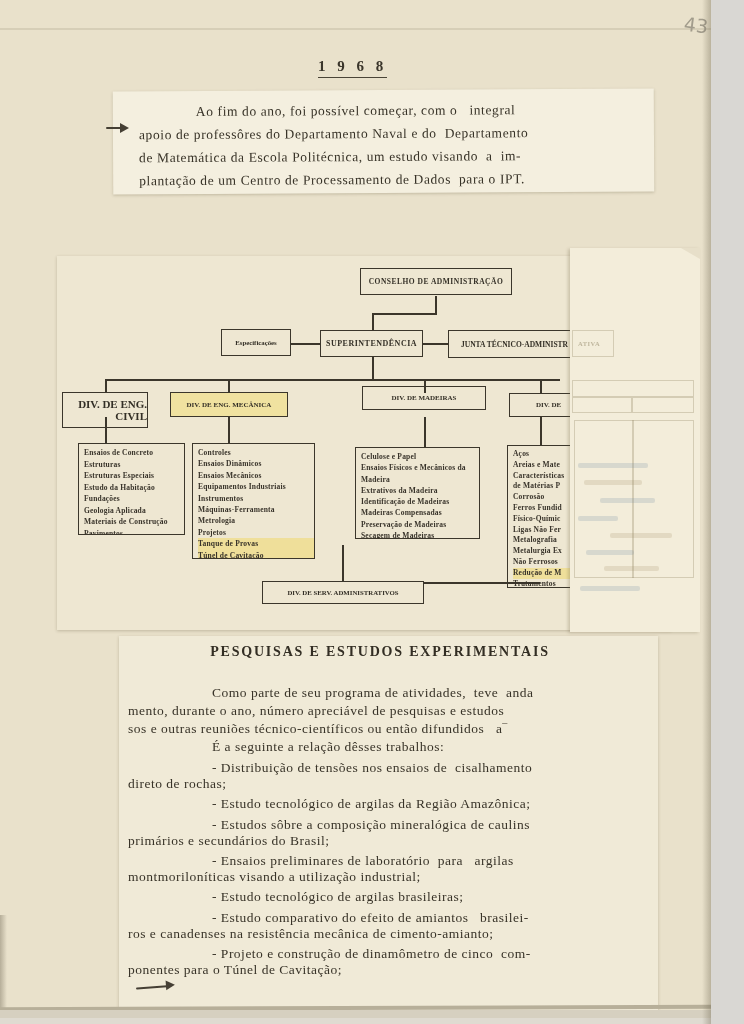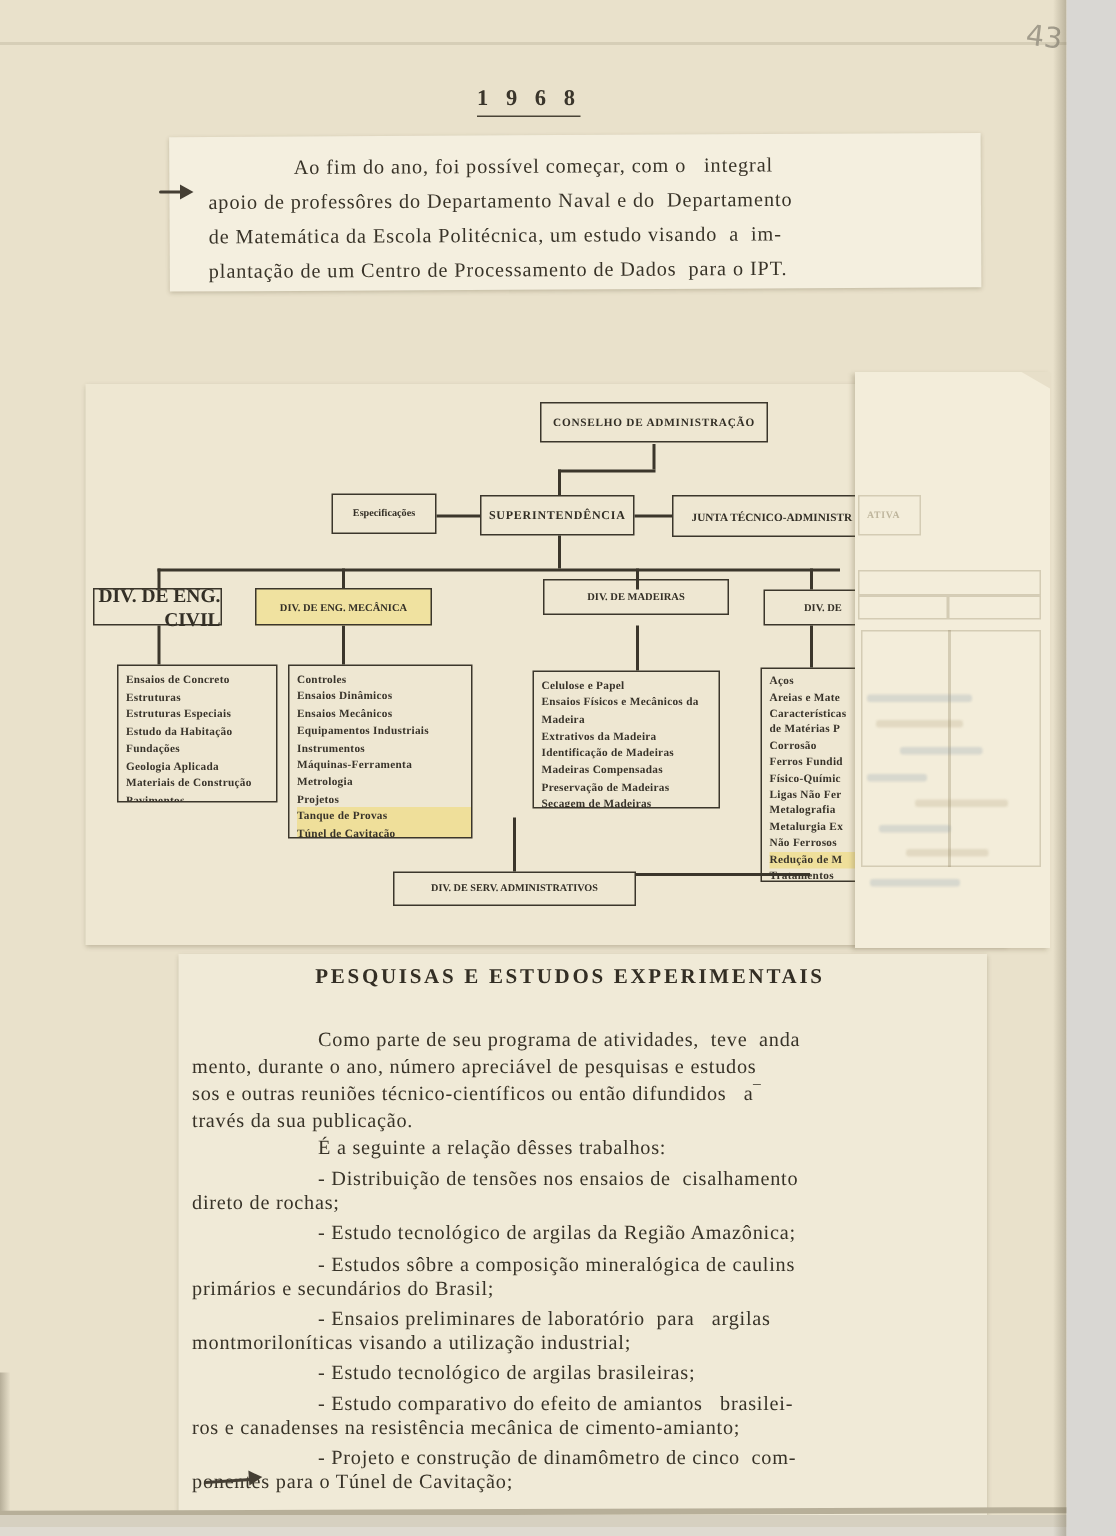--- a/index.html
+++ b/index.html
@@ -111,21 +111,21 @@
     <div class="oline" style="left:367px;top:161px;width:1.5px;height:30px"></div>
     <div class="oline" style="left:483px;top:161px;width:1.5px;height:28px"></div>
     <div class="oline" style="left:285px;top:289px;width:1.5px;height:36px"></div>
     <div class="oline" style="left:367px;top:326px;width:116px;height:1.5px"></div>
 
     <div class="obox" style="left:303px;top:12px;width:152px;height:27px;font-size:7.5px;letter-spacing:.5px">CONSELHO DE ADMINISTRAÇÃO</div>
     <div class="obox" style="left:164px;top:73px;width:70px;height:27px;font-size:6.8px">Especificações</div>
     <div class="obox" style="left:263px;top:74px;width:103px;height:27px;font-size:8px;letter-spacing:.5px">SUPERINTENDÊNCIA</div>
     <div class="obox" style="left:391px;top:74px;width:190px;height:28px;font-size:7.5px;justify-content:flex-start;padding-left:12px;white-space:nowrap">JUNTA TÉCNICO-ADMINISTR</div>
 
-    <div class="obox" id="dhdr0" style="left:5px;top:136px;width:86px;height:25px;font-size:13px">DIV. DE ENG. CIVIL</div>
+    <div class="obox" id="dhdr0" style="left:5px;top:136px;width:86px;height:36px;font-size:11px">DIV. DE ENG. CIVIL</div>
     <div class="obox hl" id="dhdr1" style="left:113px;top:136px;width:118px;height:25px;font-size:7px">DIV. DE ENG. MECÂNICA</div>
     <div class="obox" id="dhdr2" style="left:305px;top:130px;width:124px;height:24px;font-size:7px">DIV. DE MADEIRAS</div>
     <div class="obox" id="dhdr3" style="left:452px;top:137px;width:150px;height:24px;font-size:7px;justify-content:flex-start;padding-left:26px">DIV. DE</div>
 
     <div class="ditems c0" style="left:21px;top:187px;width:107px;height:92px">
         <div class="oitem">Ensaios de Concreto</div>
         <div class="oitem">Estruturas</div>
         <div class="oitem">Estruturas Especiais</div>
         <div class="oitem">Estudo da Habitação</div>
         <div class="oitem">Fundações</div>
@@ -192,21 +192,20 @@
     <div class="bleed tan" style="left:34px;top:318px;width:55px"></div>
     <div class="bleed" style="left:10px;top:338px;width:60px"></div>
   </div>
 
   <div class="sheet research-sheet">
     <div class="r-head">PESQUISAS E ESTUDOS EXPERIMENTAIS</div>
     <div class="para">
         <div class="tline ind">Como parte de seu programa de atividades,  teve  anda</div>
         <div class="tline">mento, durante o ano, número apreciável de pesquisas e estudos</div>
         <div class="tline">sos e outras reuniões técnico-científicos ou então difundidos   a‾</div>
-        <div class="tline">través da sua publicação.</div>
       </div>
     <div class="intro-line">É a seguinte a relação dêsses trabalhos:</div>
     <div class="ritems">
         <div class="ritem">
           <div class="tline ind">- Distribuição de tensões nos ensaios de  cisalhamento</div>
           <div class="tline">direto de rochas;</div>
         </div>
         <div class="ritem">
           <div class="tline ind">- Estudo tecnológico de argilas da Região Amazônica;</div>
         </div>

